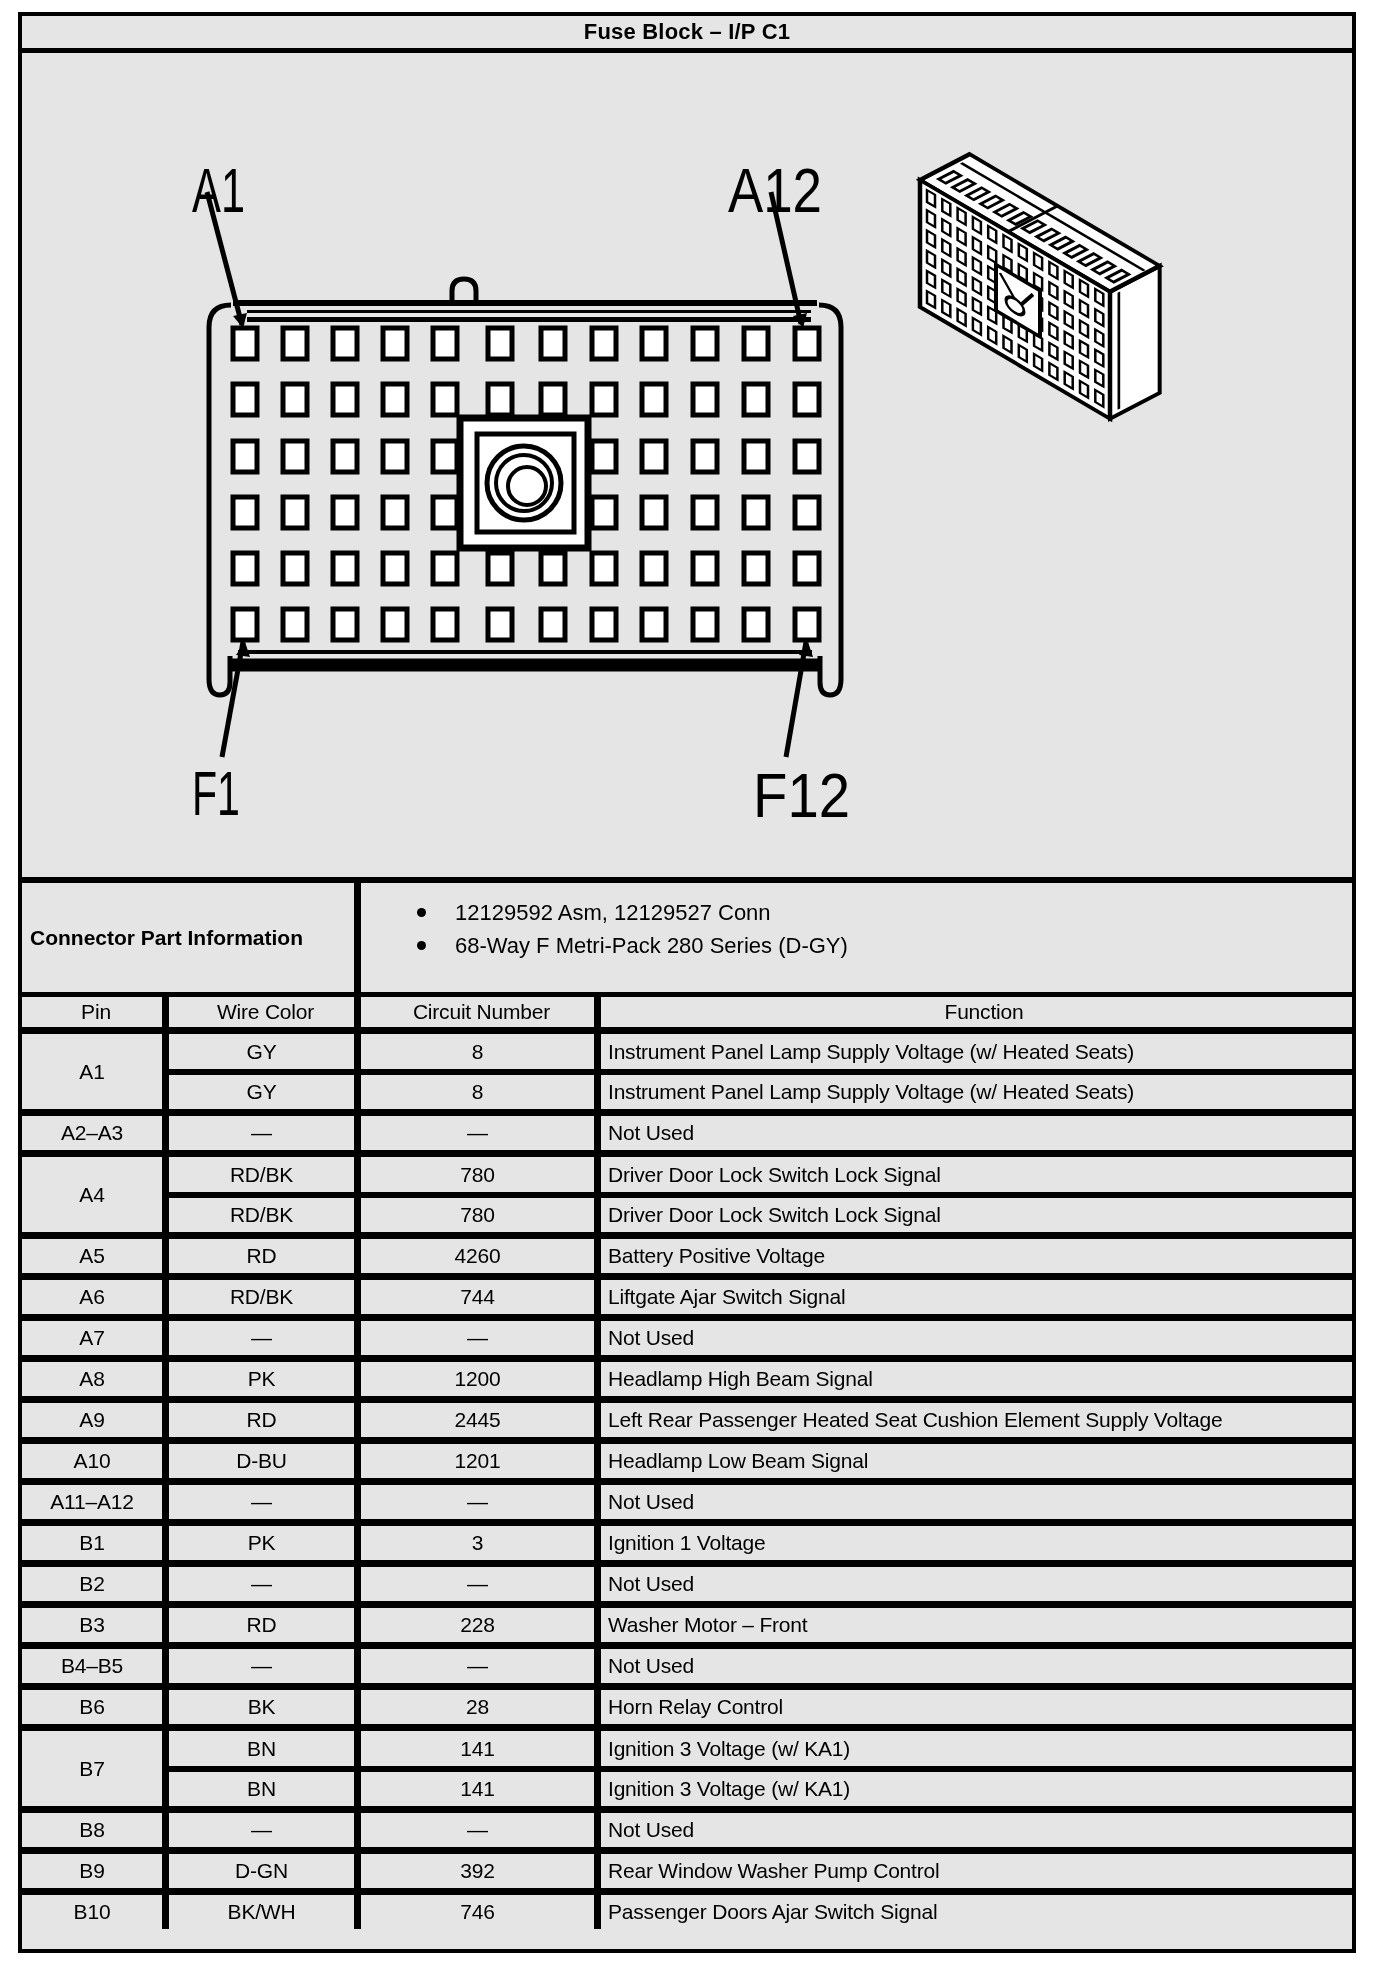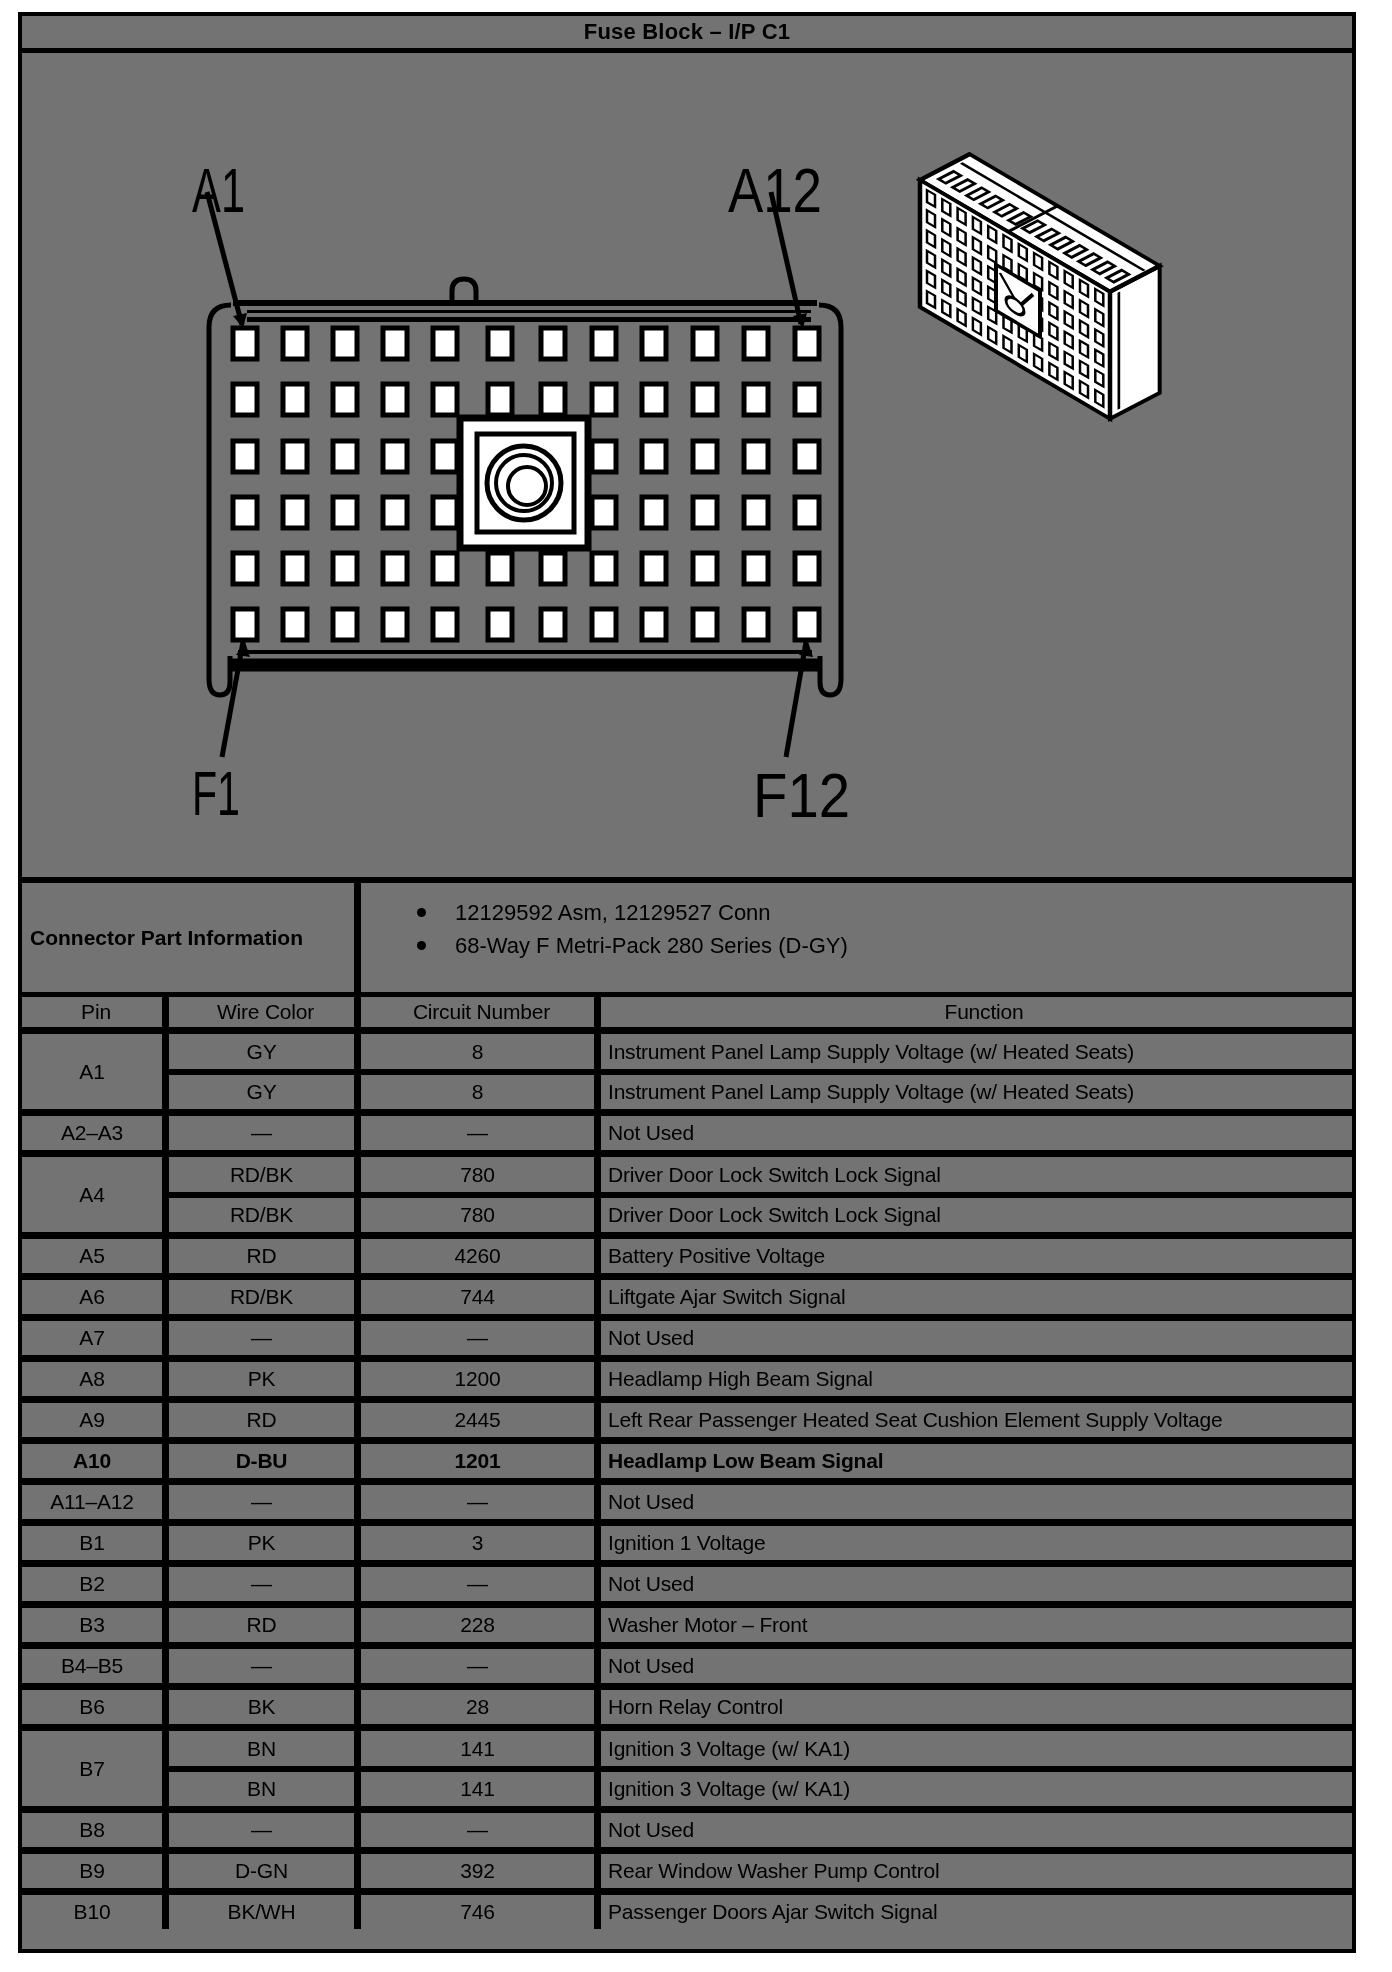--- a/index.html
+++ b/index.html
@@ -1,18 +1,18 @@
 <!DOCTYPE html>
 <html><head>
 <meta charset="utf-8">
 <style>
   html,body{margin:0;padding:0;background:#fff;}
   body{width:1392px;height:1972px;position:relative;font-family:"Liberation Sans",sans-serif;color:#000;}
   *{box-sizing:border-box;}
-  .page{position:absolute;left:18px;top:12px;width:1338px;height:1941px;border:4px solid #000;background:#737373;}
+  .page{position:absolute;left:18px;top:12px;width:1338px;height:1941px;border:4px solid #000;background:#e5e5e5;}
   .title-row{height:37px;border-bottom:5px solid #000;display:flex;align-items:center;justify-content:center;}
   .title-row span{font-size:22px;font-weight:bold;letter-spacing:0.2px;}
   .diagram-row{height:830px;border-bottom:6px solid #000;position:relative;overflow:hidden;}
   .cpi-row{height:114px;border-bottom:5px solid #000;display:flex;}
   .cpi-label{width:339px;border-right:7px solid #000;display:flex;align-items:center;padding-left:8px;}
   .cpi-label span{font-size:21px;font-weight:bold;}
   .cpi-bullets{flex:1;padding:13px 10px 0 56px;}
   .bullet-item{height:33px;display:flex;align-items:center;font-size:22px;}
   .bullet-dot{width:9px;height:9px;border-radius:50%;background:#000;margin-right:29px;flex:none;}
   .grid-cols{display:grid;grid-template-columns:147px 192px 240px 1fr;}
@@ -409,21 +409,21 @@
         <div class="cell">
           <span>RD</span>
         </div>
         <div class="cell">
           <span>2445</span>
         </div>
         <div class="cell fn">
           <span>Left Rear Passenger Heated Seat Cushion Element Supply Voltage</span>
         </div>
       </div>
-      <div class="group grid-cols" style="grid-template-rows: 34px; font-weight: bold;">
+      <div class="group grid-cols" style="grid-template-rows: 34px;">
         <div class="cell pin-cell" style="grid-row: 1 / span 1;">
           <span>A10</span>
         </div>
         <div class="cell">
           <span>D-BU</span>
         </div>
         <div class="cell">
           <span>1201</span>
         </div>
         <div class="cell fn">

